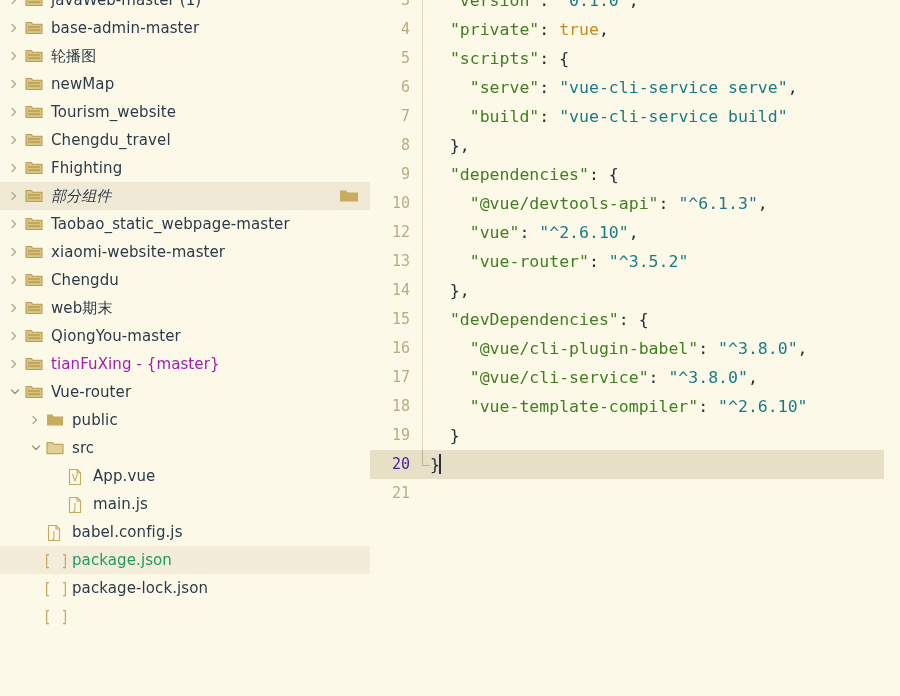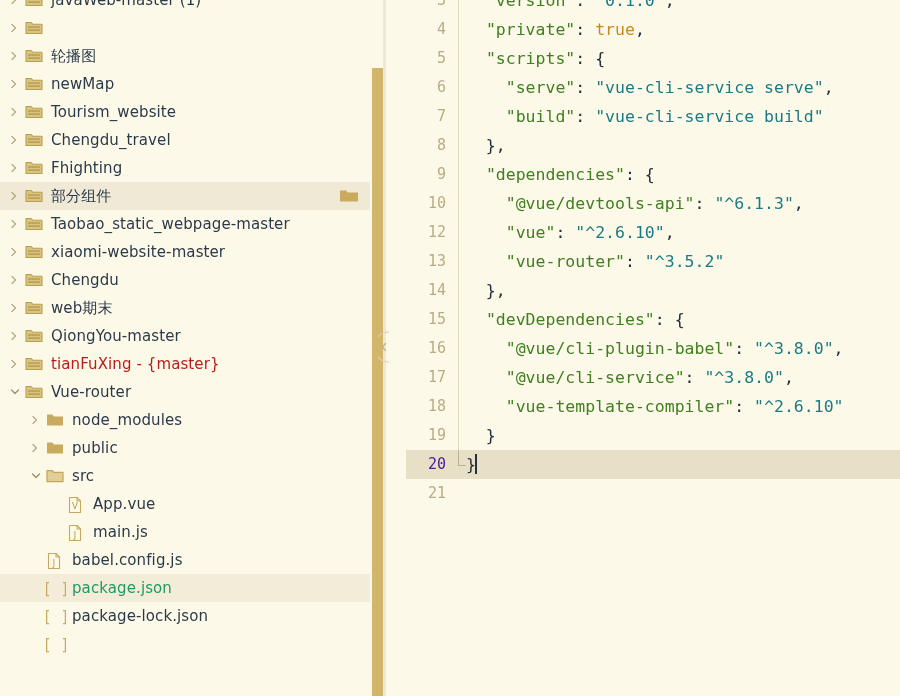--- a/index.html
+++ b/index.html
@@ -21,42 +21,41 @@
   }
 
   
   #sidebar {
     position: relative;
     width: 370px;
     height: 696px;
     background: #fdf9e8;
     overflow: hidden;
     flex: none;
-    padding-left: 36px;
   }
 
   .tree {
     position: absolute;
     left: 0;
     top: -14px;       
     width: 370px;
   }
 
   .row {
     position: relative;
     height: 28px;
     display: flex;
     align-items: center;
     white-space: nowrap;
     font-size: 15px;
     color: #2b3a4a;
     cursor: default;
   }
   .row.sel-green { background: #f2ecd9; }
-  .row.sel-band  { background: #f0e9d6; }
+  .row.sel-band  { background: #f0e9d6; font-style: italic; }
 
   
   .chev {
     flex: none;
     width: 17px;
     height: 28px;
     position: relative;
     opacity: .85;
   }
   .chev svg { position: absolute; left: 3px; top: 8px; }
@@ -70,21 +69,21 @@
     height: 28px;
     position: relative;
   }
   .ico svg { position: absolute; left: 2px; top: 6px; }
 
   .lbl {
     padding-left: 6px;
     letter-spacing: .1px;
   }
   .lbl.green { color: #1f9a63; }
-  .lbl.gold  { color: #b91c1c; }
+  .lbl.gold  { color: #a21caf; }
 
   
   .rowmark {
     position: absolute;
     right: 11px;
     top: 6px;
     width: 20px;
     height: 16px;
   }
 
@@ -233,20 +232,21 @@
               <path d="M3 2.5 L6.5 6 L3 9.5" fill="none" stroke="#a89b75" stroke-width="1.3" stroke-linecap="round" stroke-linejoin="round"></path>
             </svg>
           </span>
           <span class="ico">
             <svg width="18" height="16" viewBox="0 0 18 16">
               <path d="M1 2.5h5.2l1.4 1.7H17v9.3H1z" fill="#d9c383" stroke="#b99f4f" stroke-width="1.1" stroke-linejoin="round"></path>
               <rect x="3" y="6.3" width="12" height="1.5" fill="#b99f4f"></rect>
               <rect x="3" y="9.3" width="12" height="1.5" fill="#b99f4f"></rect>
             </svg>
           </span>
+          <span class="lbl">base-admin-master</span>
         </div>
         <div class="row">
           <span class="spacer" style="width: 6px;"></span>
           <span class="chev">
             <svg width="10" height="12" viewBox="0 0 10 12">
               <path d="M3 2.5 L6.5 6 L3 9.5" fill="none" stroke="#a89b75" stroke-width="1.3" stroke-linecap="round" stroke-linejoin="round"></path>
             </svg>
           </span>
           <span class="ico">
             <svg width="18" height="16" viewBox="0 0 18 16">
@@ -444,34 +444,20 @@
             </svg>
           </span>
           <span class="ico">
             <svg width="18" height="16" viewBox="0 0 18 16">
               <path d="M1 2.5h5.2l1.4 1.7H17v9.3H1z" fill="#d9c383" stroke="#b99f4f" stroke-width="1.1" stroke-linejoin="round"></path>
               <rect x="3" y="6.3" width="12" height="1.5" fill="#b99f4f"></rect>
               <rect x="3" y="9.3" width="12" height="1.5" fill="#b99f4f"></rect>
             </svg>
           </span>
           <span class="lbl">Vue-router</span>
-        </div>
-        <div class="row">
-          <span class="spacer" style="width: 27px;"></span>
-          <span class="chev">
-            <svg width="10" height="12" viewBox="0 0 10 12">
-              <path d="M3 2.5 L6.5 6 L3 9.5" fill="none" stroke="#a89b75" stroke-width="1.3" stroke-linecap="round" stroke-linejoin="round"></path>
-            </svg>
-          </span>
-          <span class="ico">
-            <svg width="18" height="16" viewBox="0 0 18 16">
-              <path d="M1 2.6h5.4l1.5 1.8H17v9.2H1z" fill="#c8ab5e"></path>
-            </svg>
-          </span>
-          <span class="lbl">node_modules</span>
         </div>
         <div class="row">
           <span class="spacer" style="width: 27px;"></span>
           <span class="chev">
             <svg width="10" height="12" viewBox="0 0 10 12">
               <path d="M3 2.5 L6.5 6 L3 9.5" fill="none" stroke="#a89b75" stroke-width="1.3" stroke-linecap="round" stroke-linejoin="round"></path>
             </svg>
           </span>
           <span class="ico">
             <svg width="18" height="16" viewBox="0 0 18 16">

